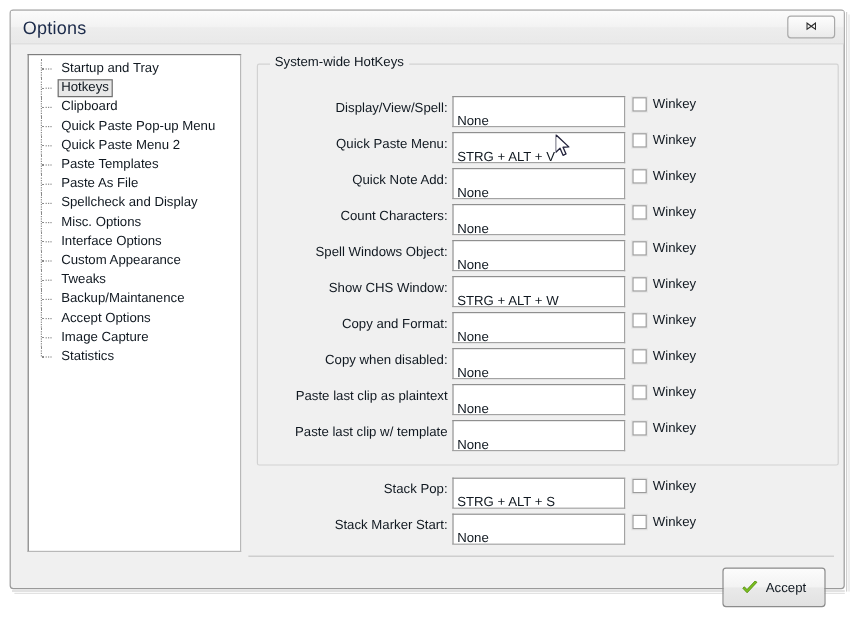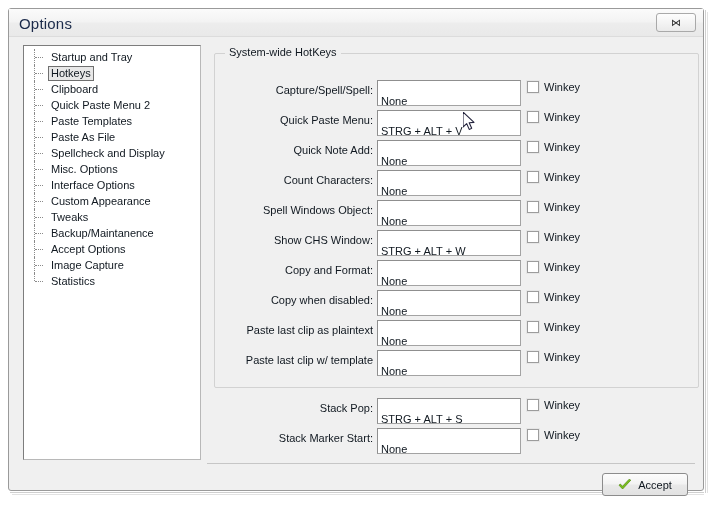--- a/index.html
+++ b/index.html
@@ -285,21 +285,21 @@
     white-space: nowrap;
     text-align: right;
   }
 
   
   .accept-btn {
     position: absolute;
     right: 7px;
     top: 428px;
     width: 86px;
-    height: 23px;
+    height: 33px;
     background: linear-gradient(to bottom, #fcfcfc 0%, #f3f3f3 48%, #e9e9e9 52%, #e2e2e2 100%);
     border: 1px solid #8c8c8c;
     border-radius: 3px;
     box-sizing: border-box;
     display: flex;
     align-items: center;
     justify-content: center;
     cursor: pointer;
     gap: 6px;
   }
@@ -355,20 +355,24 @@
             <div class="tree-item selected">
               <span class="tree-dash"></span>
               <span class="tree-label">Hotkeys</span>
             </div>
             <div class="tree-item">
               <span class="tree-dash"></span>
               <span class="tree-label">Clipboard</span>
             </div>
             <div class="tree-item">
               <span class="tree-dash"></span>
+              <span class="tree-label">Quick Paste Pop-up Menu</span>
+            </div>
+            <div class="tree-item">
+              <span class="tree-dash"></span>
               <span class="tree-label">Quick Paste Menu 2</span>
             </div>
             <div class="tree-item">
               <span class="tree-dash"></span>
               <span class="tree-label">Paste Templates</span>
             </div>
             <div class="tree-item">
               <span class="tree-dash"></span>
               <span class="tree-label">Paste As File</span>
             </div>
@@ -410,21 +414,21 @@
             </div>
           </div>
       </div>
 
       <div class="right-panel">
 
         <div class="groupbox">
           <div class="groupbox-title">System-wide HotKeys</div>
           <div class="form" id="hotkey-form">
               <div class="form-row">
-                <div class="row-label">Capture/Spell/Spell:</div>
+                <div class="row-label">Display/View/Spell:</div>
                 <div class="row-input">None</div>
                 <div class="row-check-wrap">
                   <span class="checkbox"></span>
                   <span class="check-label">Winkey</span>
                 </div>
               </div>
               <div class="form-row">
                 <div class="row-label">Quick Paste Menu:</div>
                 <div class="row-input">STRG + ALT + V</div>
                 <div class="row-check-wrap">

